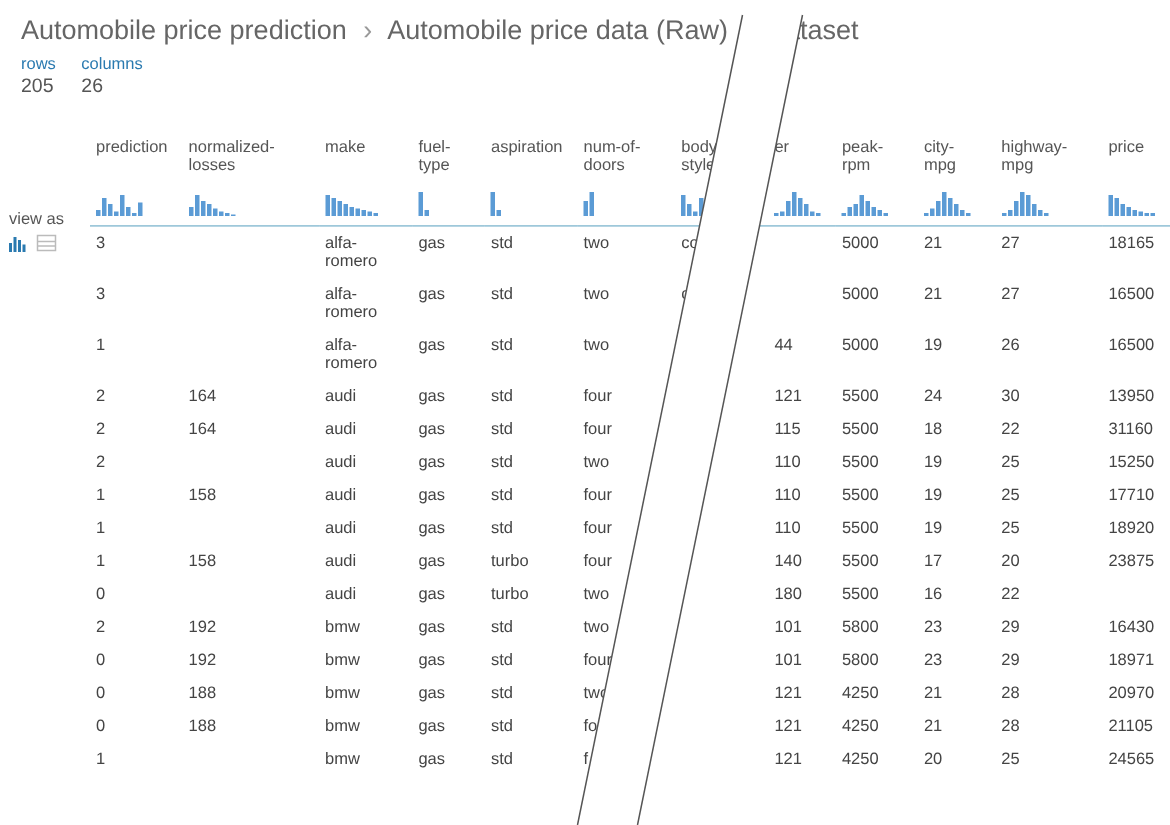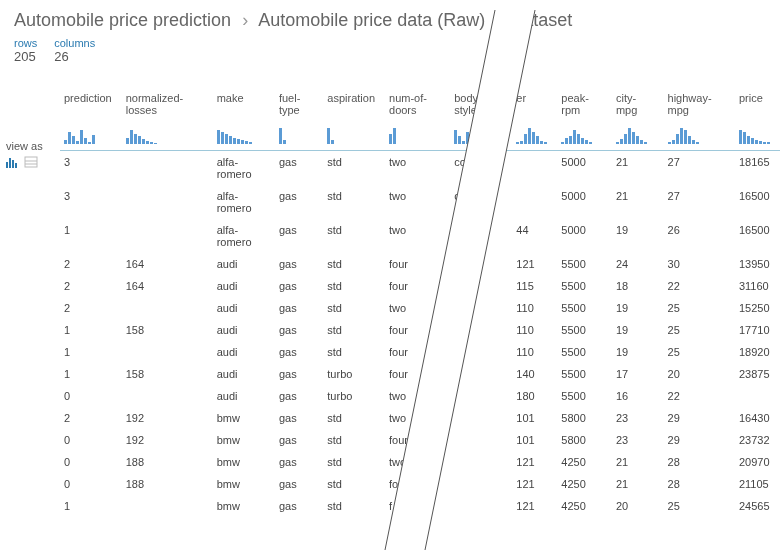--- a/index.html
+++ b/index.html
@@ -441,21 +441,21 @@
           <td>192</td>
           <td>bmw</td>
           <td>gas</td>
           <td>std</td>
           <td>four</td>
           <td></td>
           <td>101</td>
           <td>5800</td>
           <td>23</td>
           <td>29</td>
-          <td>23732</td>
+          <td>18971</td>
         </tr>
         <tr>
           <td>0</td>
           <td>188</td>
           <td>bmw</td>
           <td>gas</td>
           <td>std</td>
           <td>two</td>
           <td></td>
           <td>121</td>

